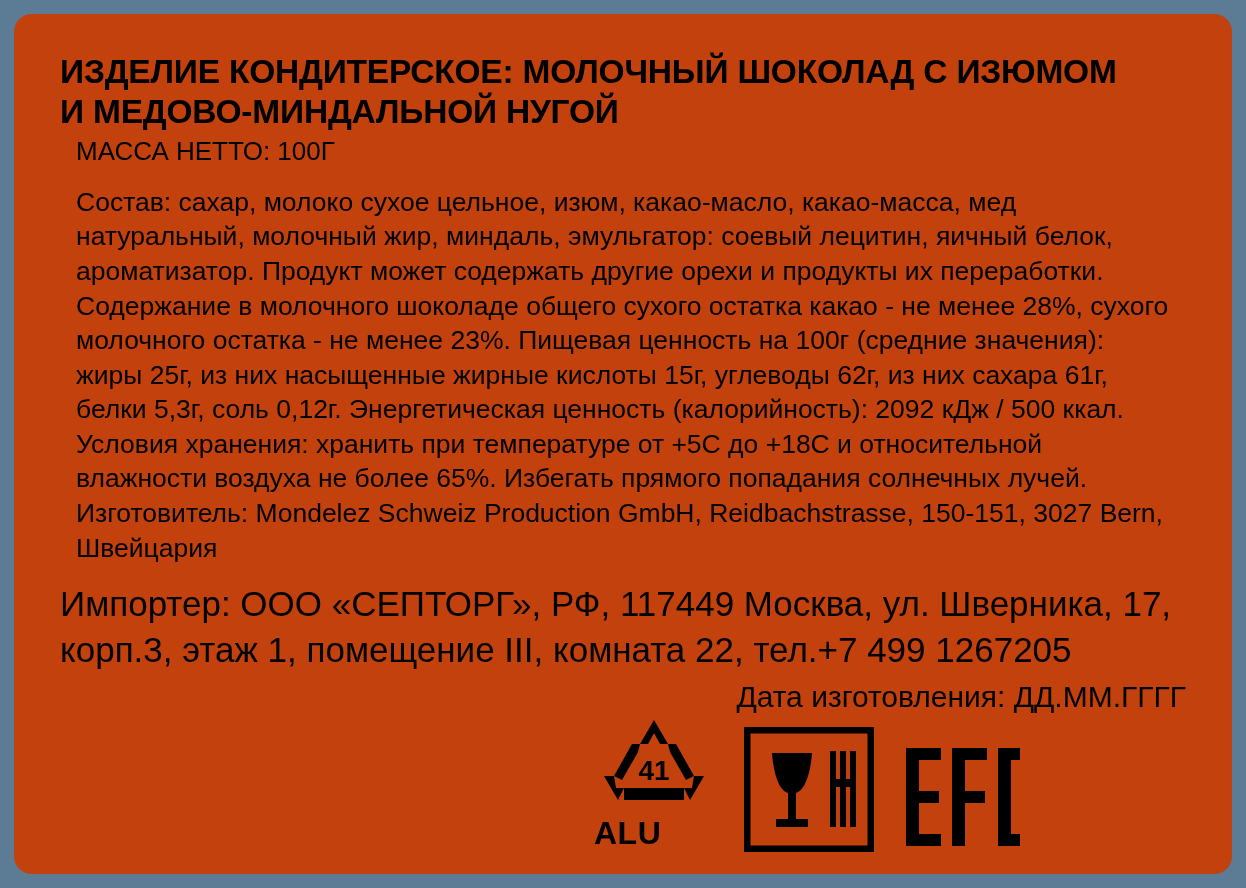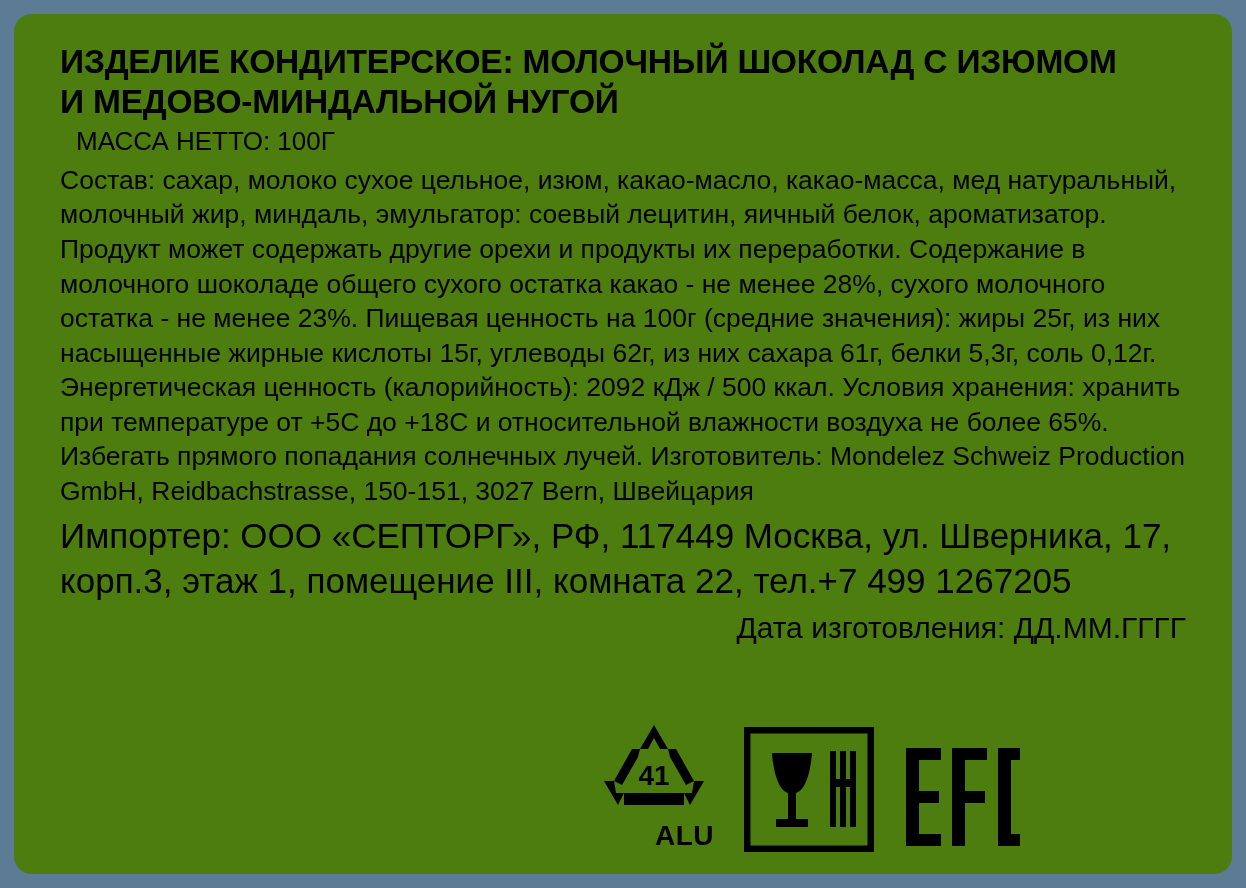--- a/index.html
+++ b/index.html
@@ -12,45 +12,45 @@
     height: 888px;
     font-family: "Liberation Sans", sans-serif;
     overflow: hidden;
   }
   #label {
     position: absolute;
     left: 14px;
     top: 14px;
     width: 1218px;
     height: 860px;
-    background: #4d7c0f;
+    background: #c2410c;
     border-radius: 18px;
     box-sizing: border-box;
-    padding: 28px 46px 0 46px;
+    padding: 38px 46px 0 46px;
   }
   .title {
     font-size: 33.5px;
     font-weight: bold;
     line-height: 1.18;
     color: #000;
     letter-spacing: -0.2px;
     margin: 0 0 4px 0;
     max-width: 1080px;
   }
   .netto {
     font-size: 26px;
     line-height: 1.3;
     color: #000;
     margin: 4px 0 4px 16px;
   }
   .composition {
     font-size: 26.5px;
     line-height: 1.305;
     color: #000;
-    margin: 0;
+    margin: 16px;
     max-width: 1135px;
     text-align: left;
   }
   .importer {
     font-size: 35px;
     line-height: 1.305;
     color: #000;
     margin: 4px 0 0 0;
     max-width: 1135px;
   }
@@ -66,24 +66,24 @@
     left: 580px;
     bottom: 22px;
     height: 128px;
     display: flex;
     align-items: flex-end;
     gap: 30px;
   }
   .icon-block {
     display: flex;
     flex-direction: column;
-    align-items: flex-end;
+    align-items: flex-start;
   }
   .icon-caption {
-    font-size: 28px;
+    font-size: 32px;
     font-weight: bold;
     letter-spacing: 0.5px;
     color: #000;
     margin-top: 1px;
   }
   svg { display: block; }
 </style>
 </head>
 <body>
 

